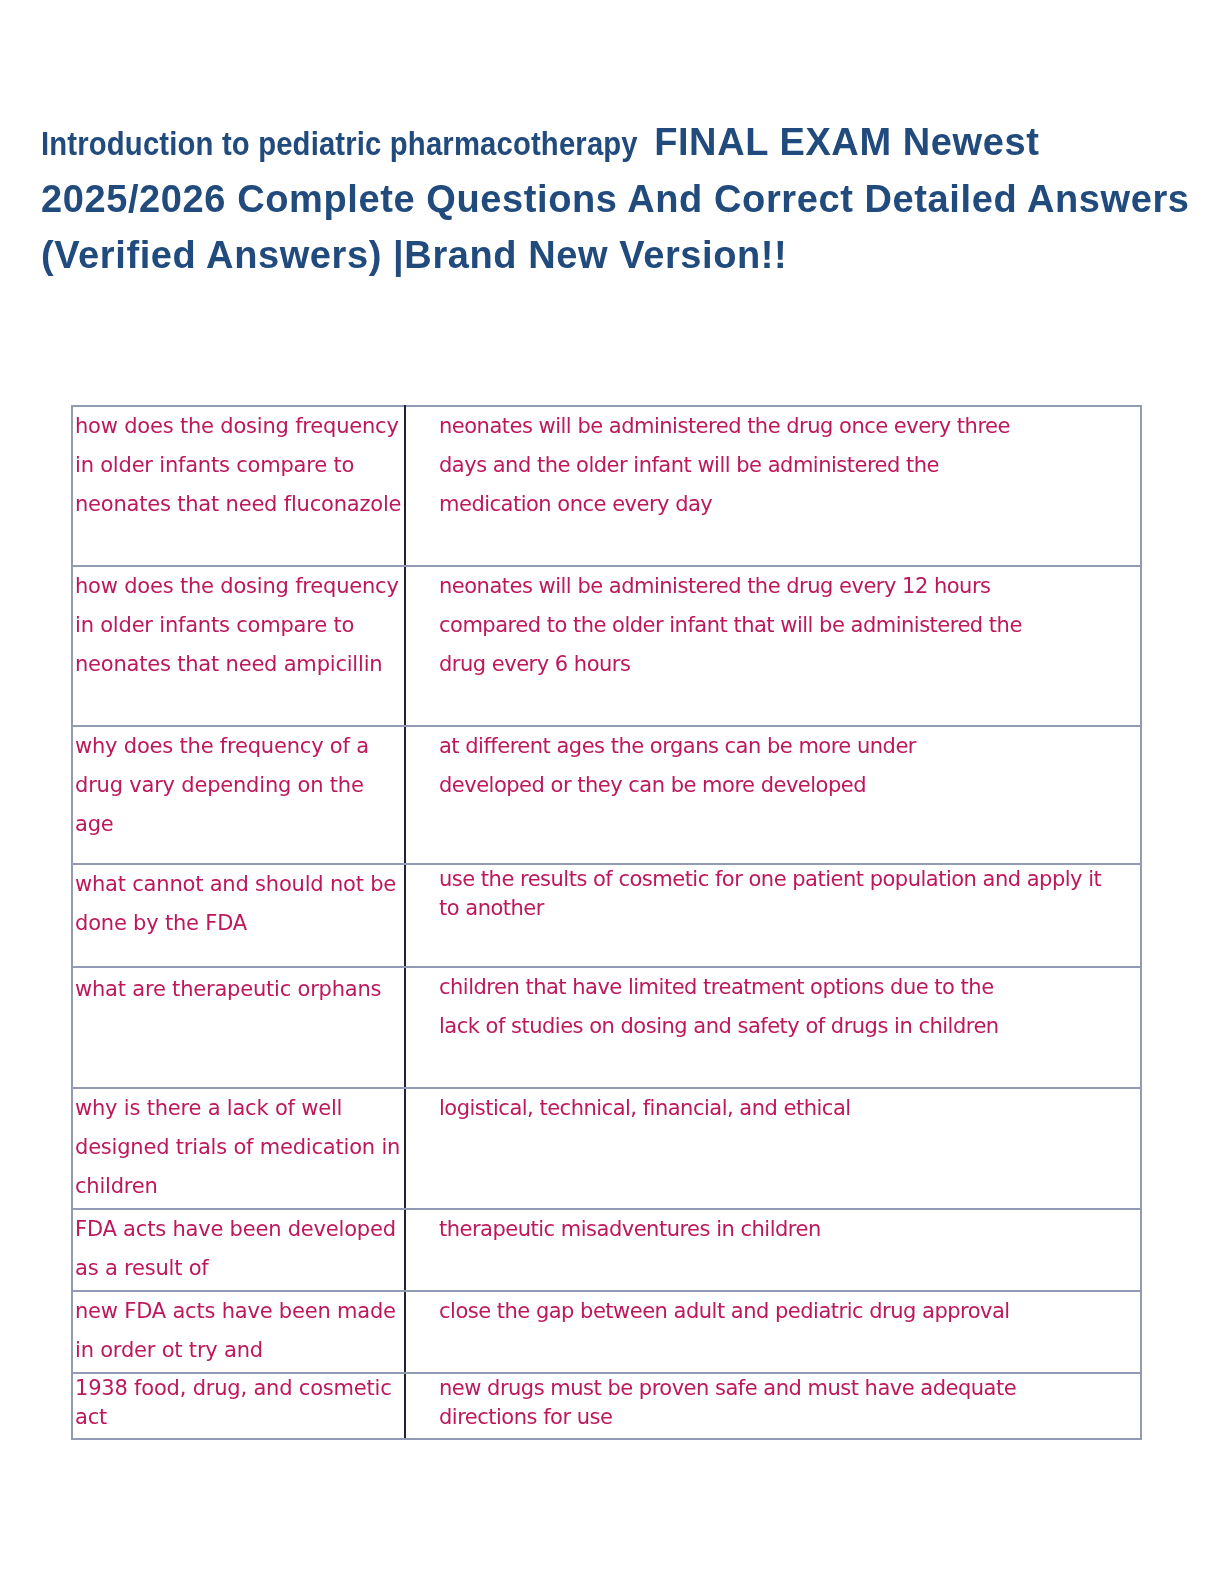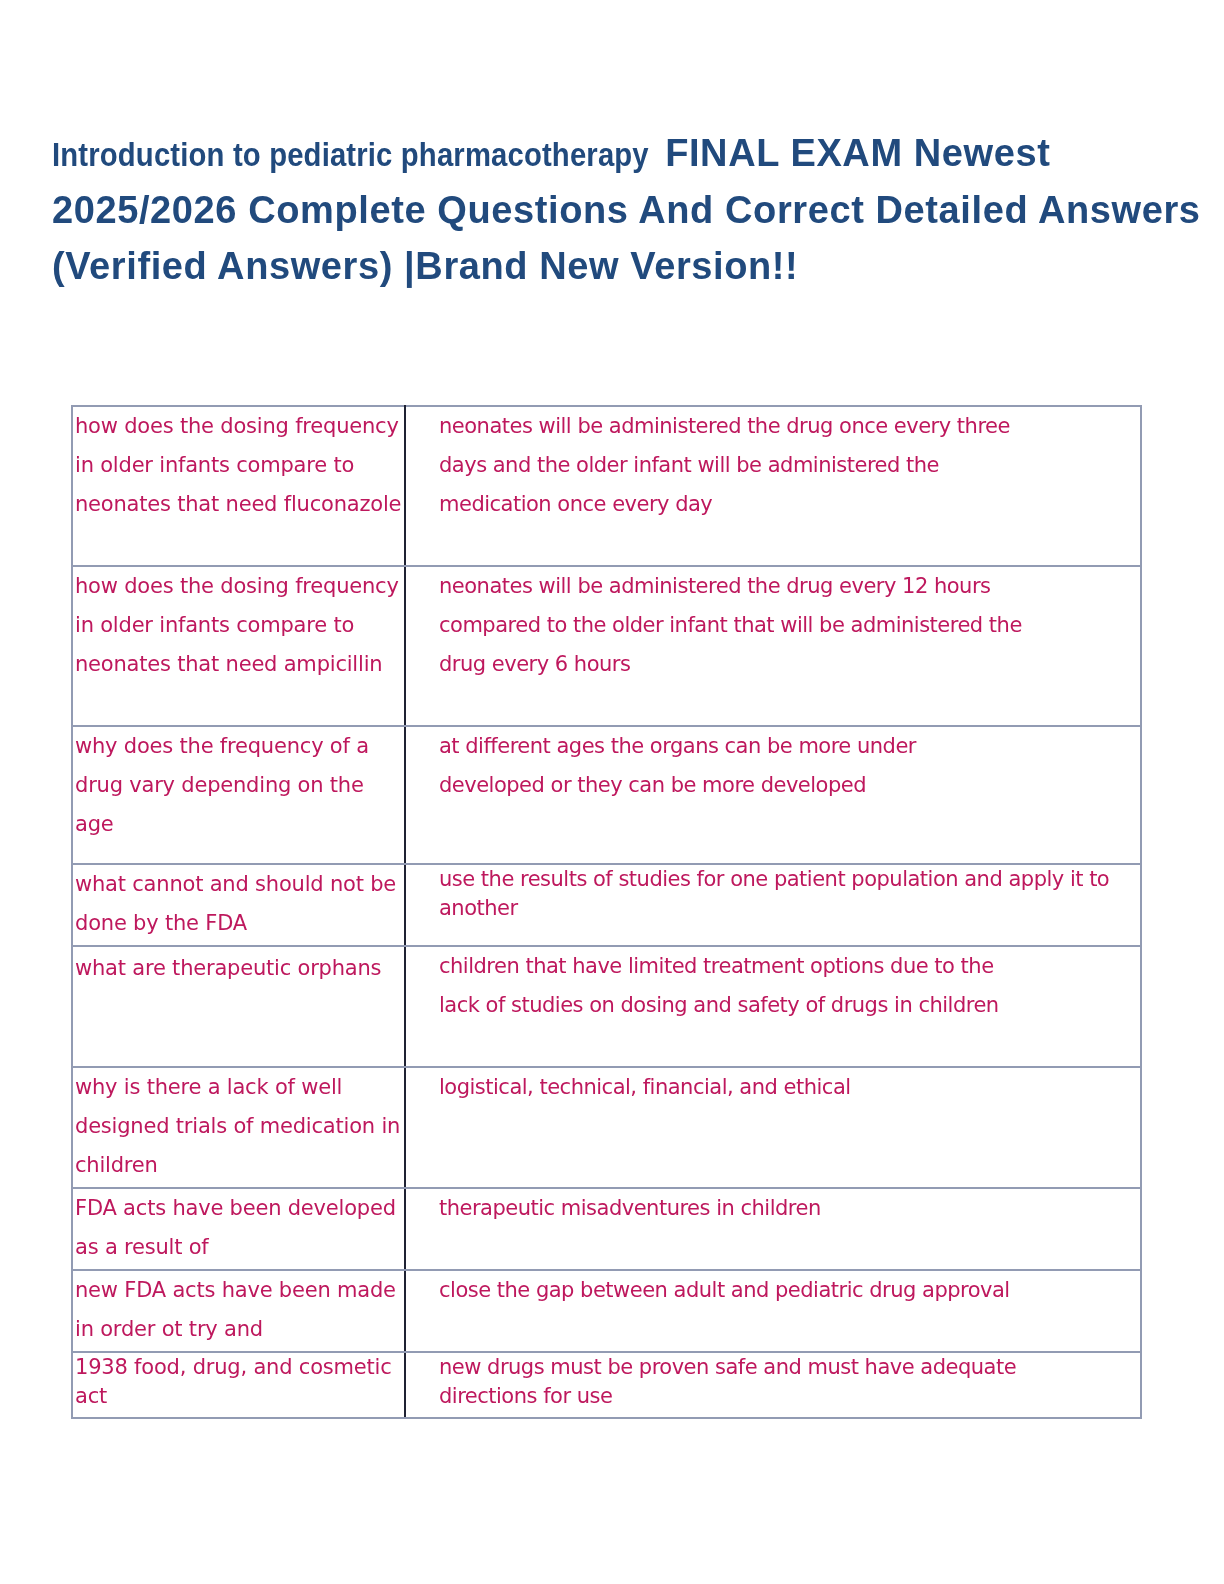--- a/index.html
+++ b/index.html
@@ -11,21 +11,21 @@
       width: 1224px;
       height: 1584px;
       position: relative;
       overflow: hidden;
     }
     .title {
       position: absolute;
       left: 37px;
       top: 110px;
       width: 1150px;
-      margin: 15px;
+      margin: 4px;
       color: #214a7d;
       font-family: "Liberation Sans", sans-serif;
       font-weight: bold;
       font-size: 38px;
       line-height: 56px;
       letter-spacing: 0.6px;
     }
     .title .lead {
       font-family: "Liberation Sans", sans-serif;
       font-size: 34px;
@@ -80,23 +80,23 @@
       <td class="a" style="padding-right:90px;">neonates will be administered the drug once every three days and the older infant will be administered the medication once every day</td>
     </tr>
     <tr style="height:160px;">
       <td class="q">how does the dosing frequency in older infants compare to neonates that need ampicillin</td>
       <td class="a" style="padding-right:100px;">neonates will be administered the drug every 12 hours compared to the older infant that will be administered the drug every 6 hours</td>
     </tr>
     <tr style="height:138px;">
       <td class="q">why does the frequency of a drug vary depending on the age</td>
       <td class="a" style="padding-right:190px;">at different ages the organs can be more under developed or they can be more developed</td>
     </tr>
-    <tr style="height:82px;">
+    <tr style="height:103px;">
       <td class="q">what cannot and should not be done by the FDA</td>
-      <td class="a tight">use the results of studies for one patient population and apply it to another</td>
+      <td class="a tight">use the results of cosmetic for one patient population and apply it to another</td>
     </tr>
     <tr style="height:121px;">
       <td class="q" style="padding-top:2px;">what are therapeutic orphans</td>
       <td class="a" style="padding-right:110px;border-radius:17px;">children that have limited treatment options due to the lack of studies on dosing and safety of drugs in children</td>
     </tr>
     <tr style="height:121px;">
       <td class="q">why is there a lack of well designed trials of medication in children</td>
       <td class="a">logistical, technical, financial, and ethical</td>
     </tr>
     <tr style="height:82px;margin-left:18px;">

